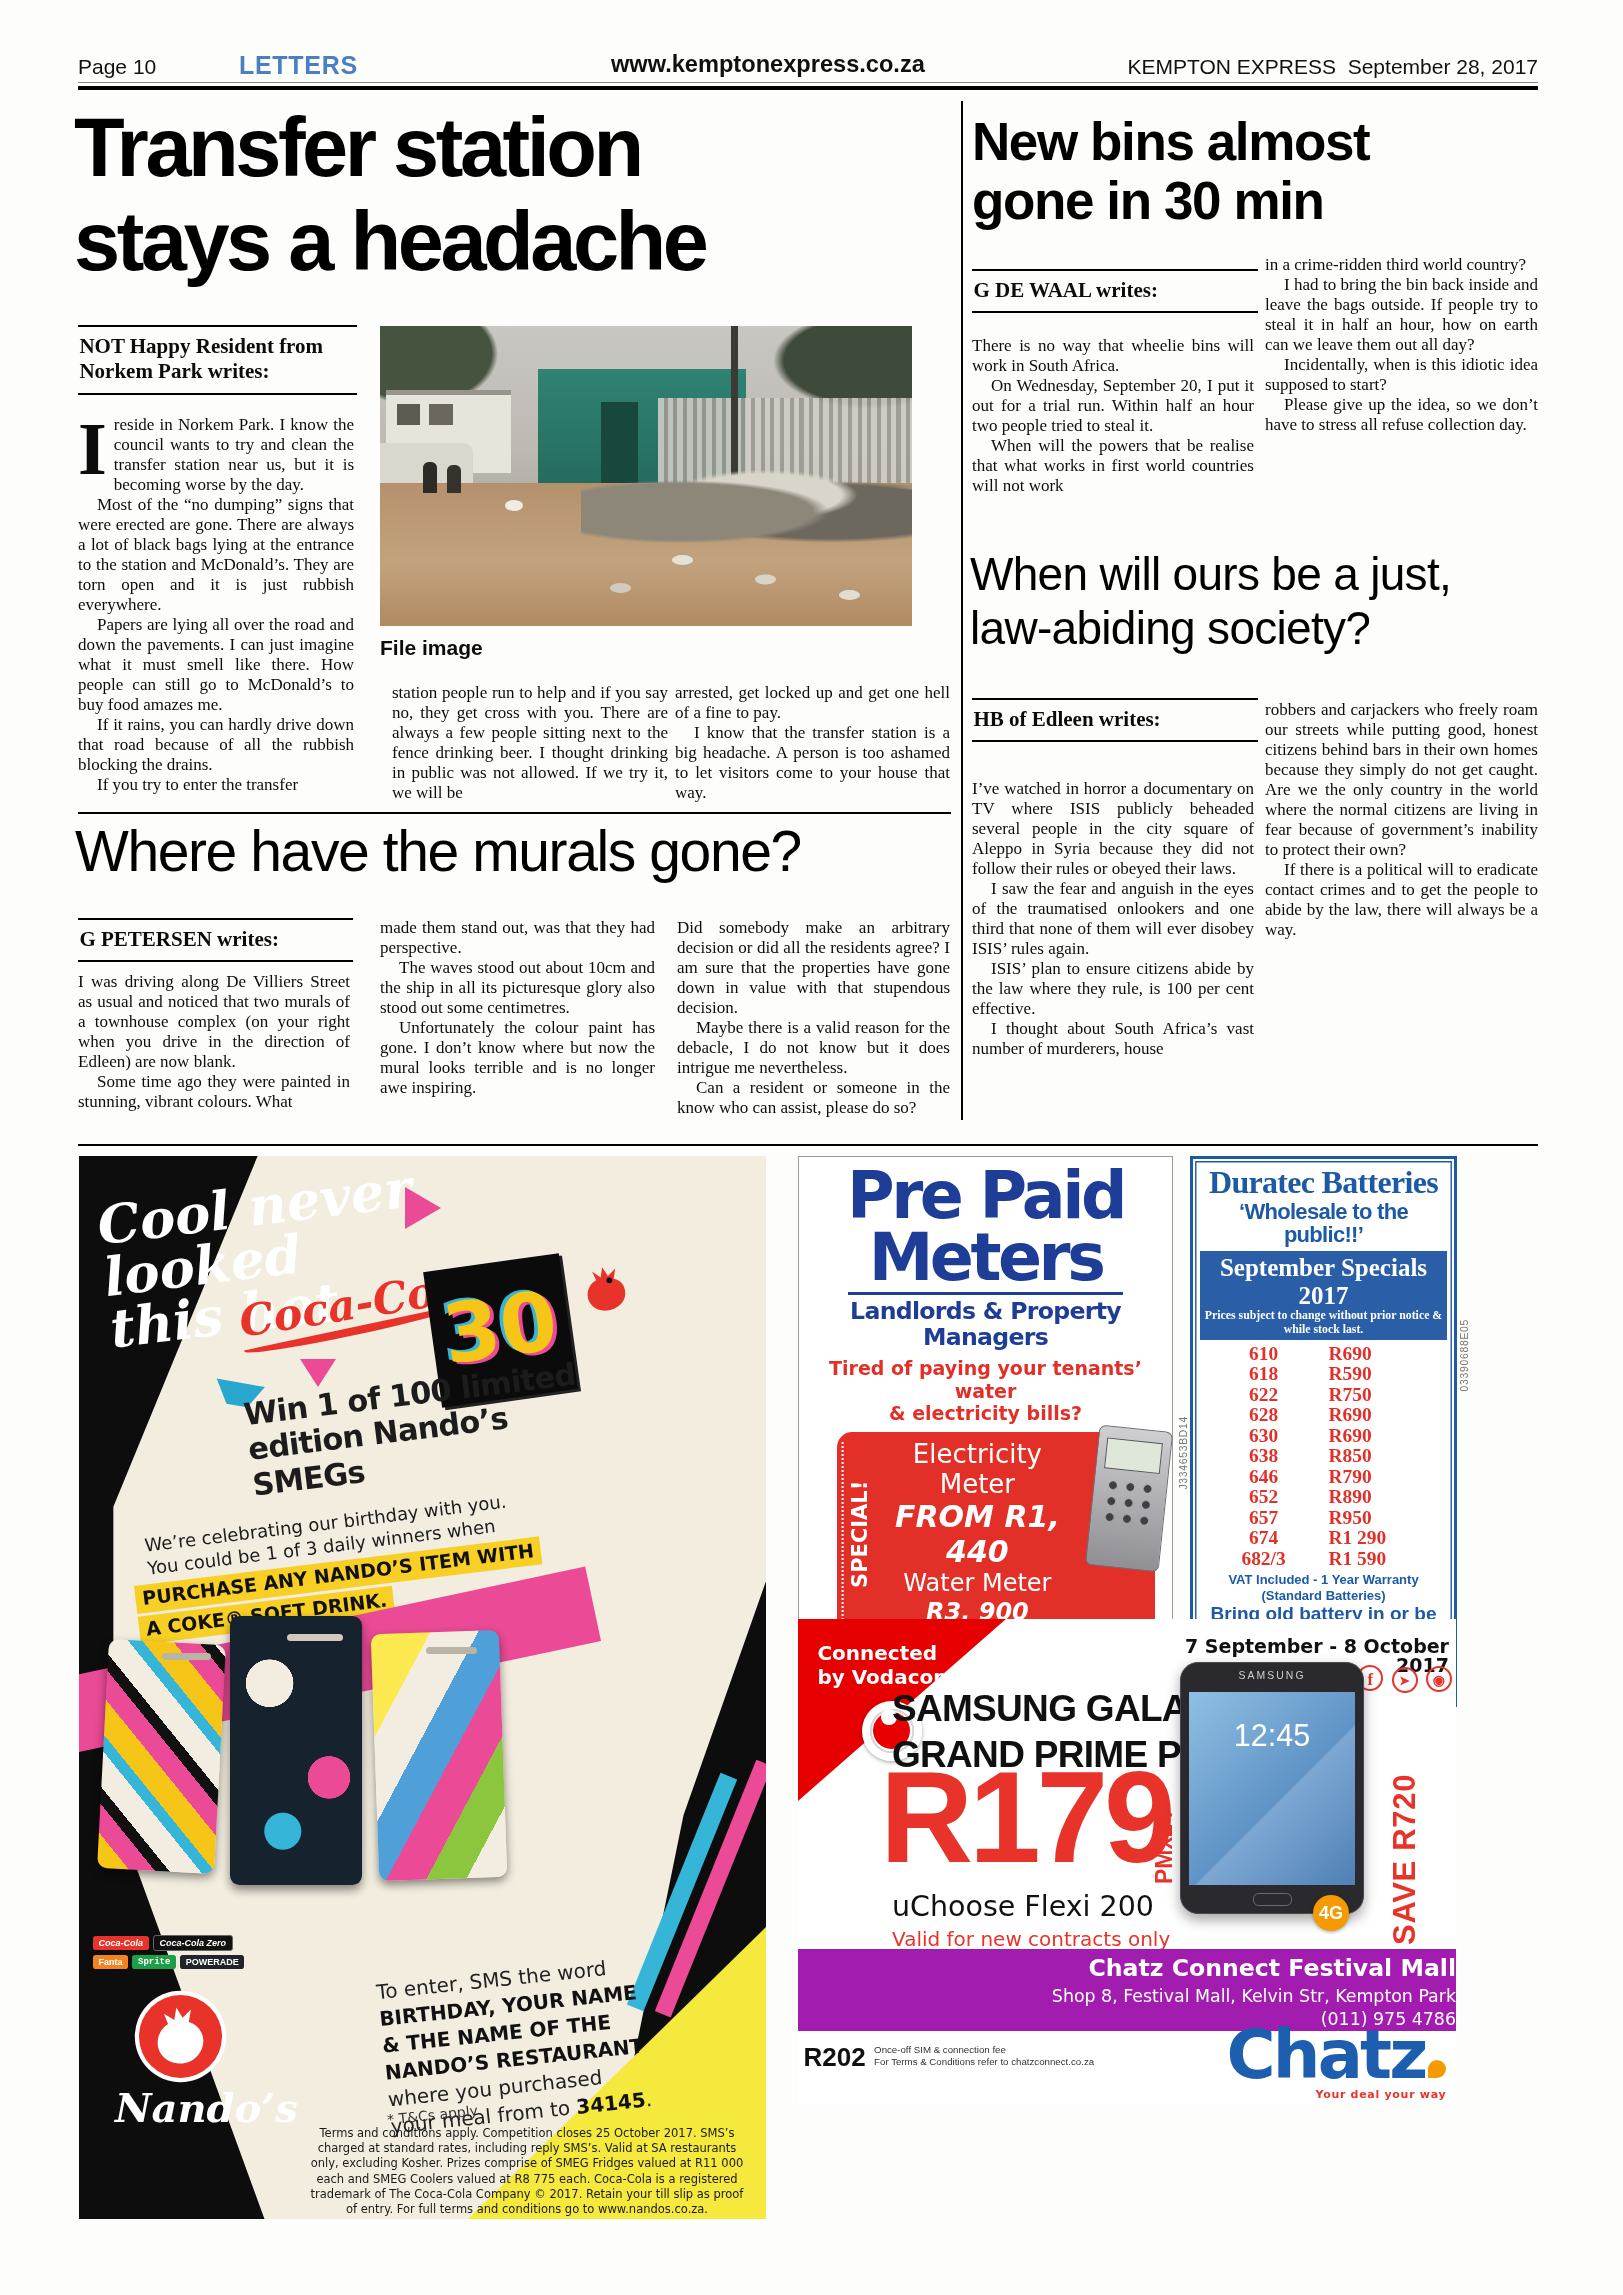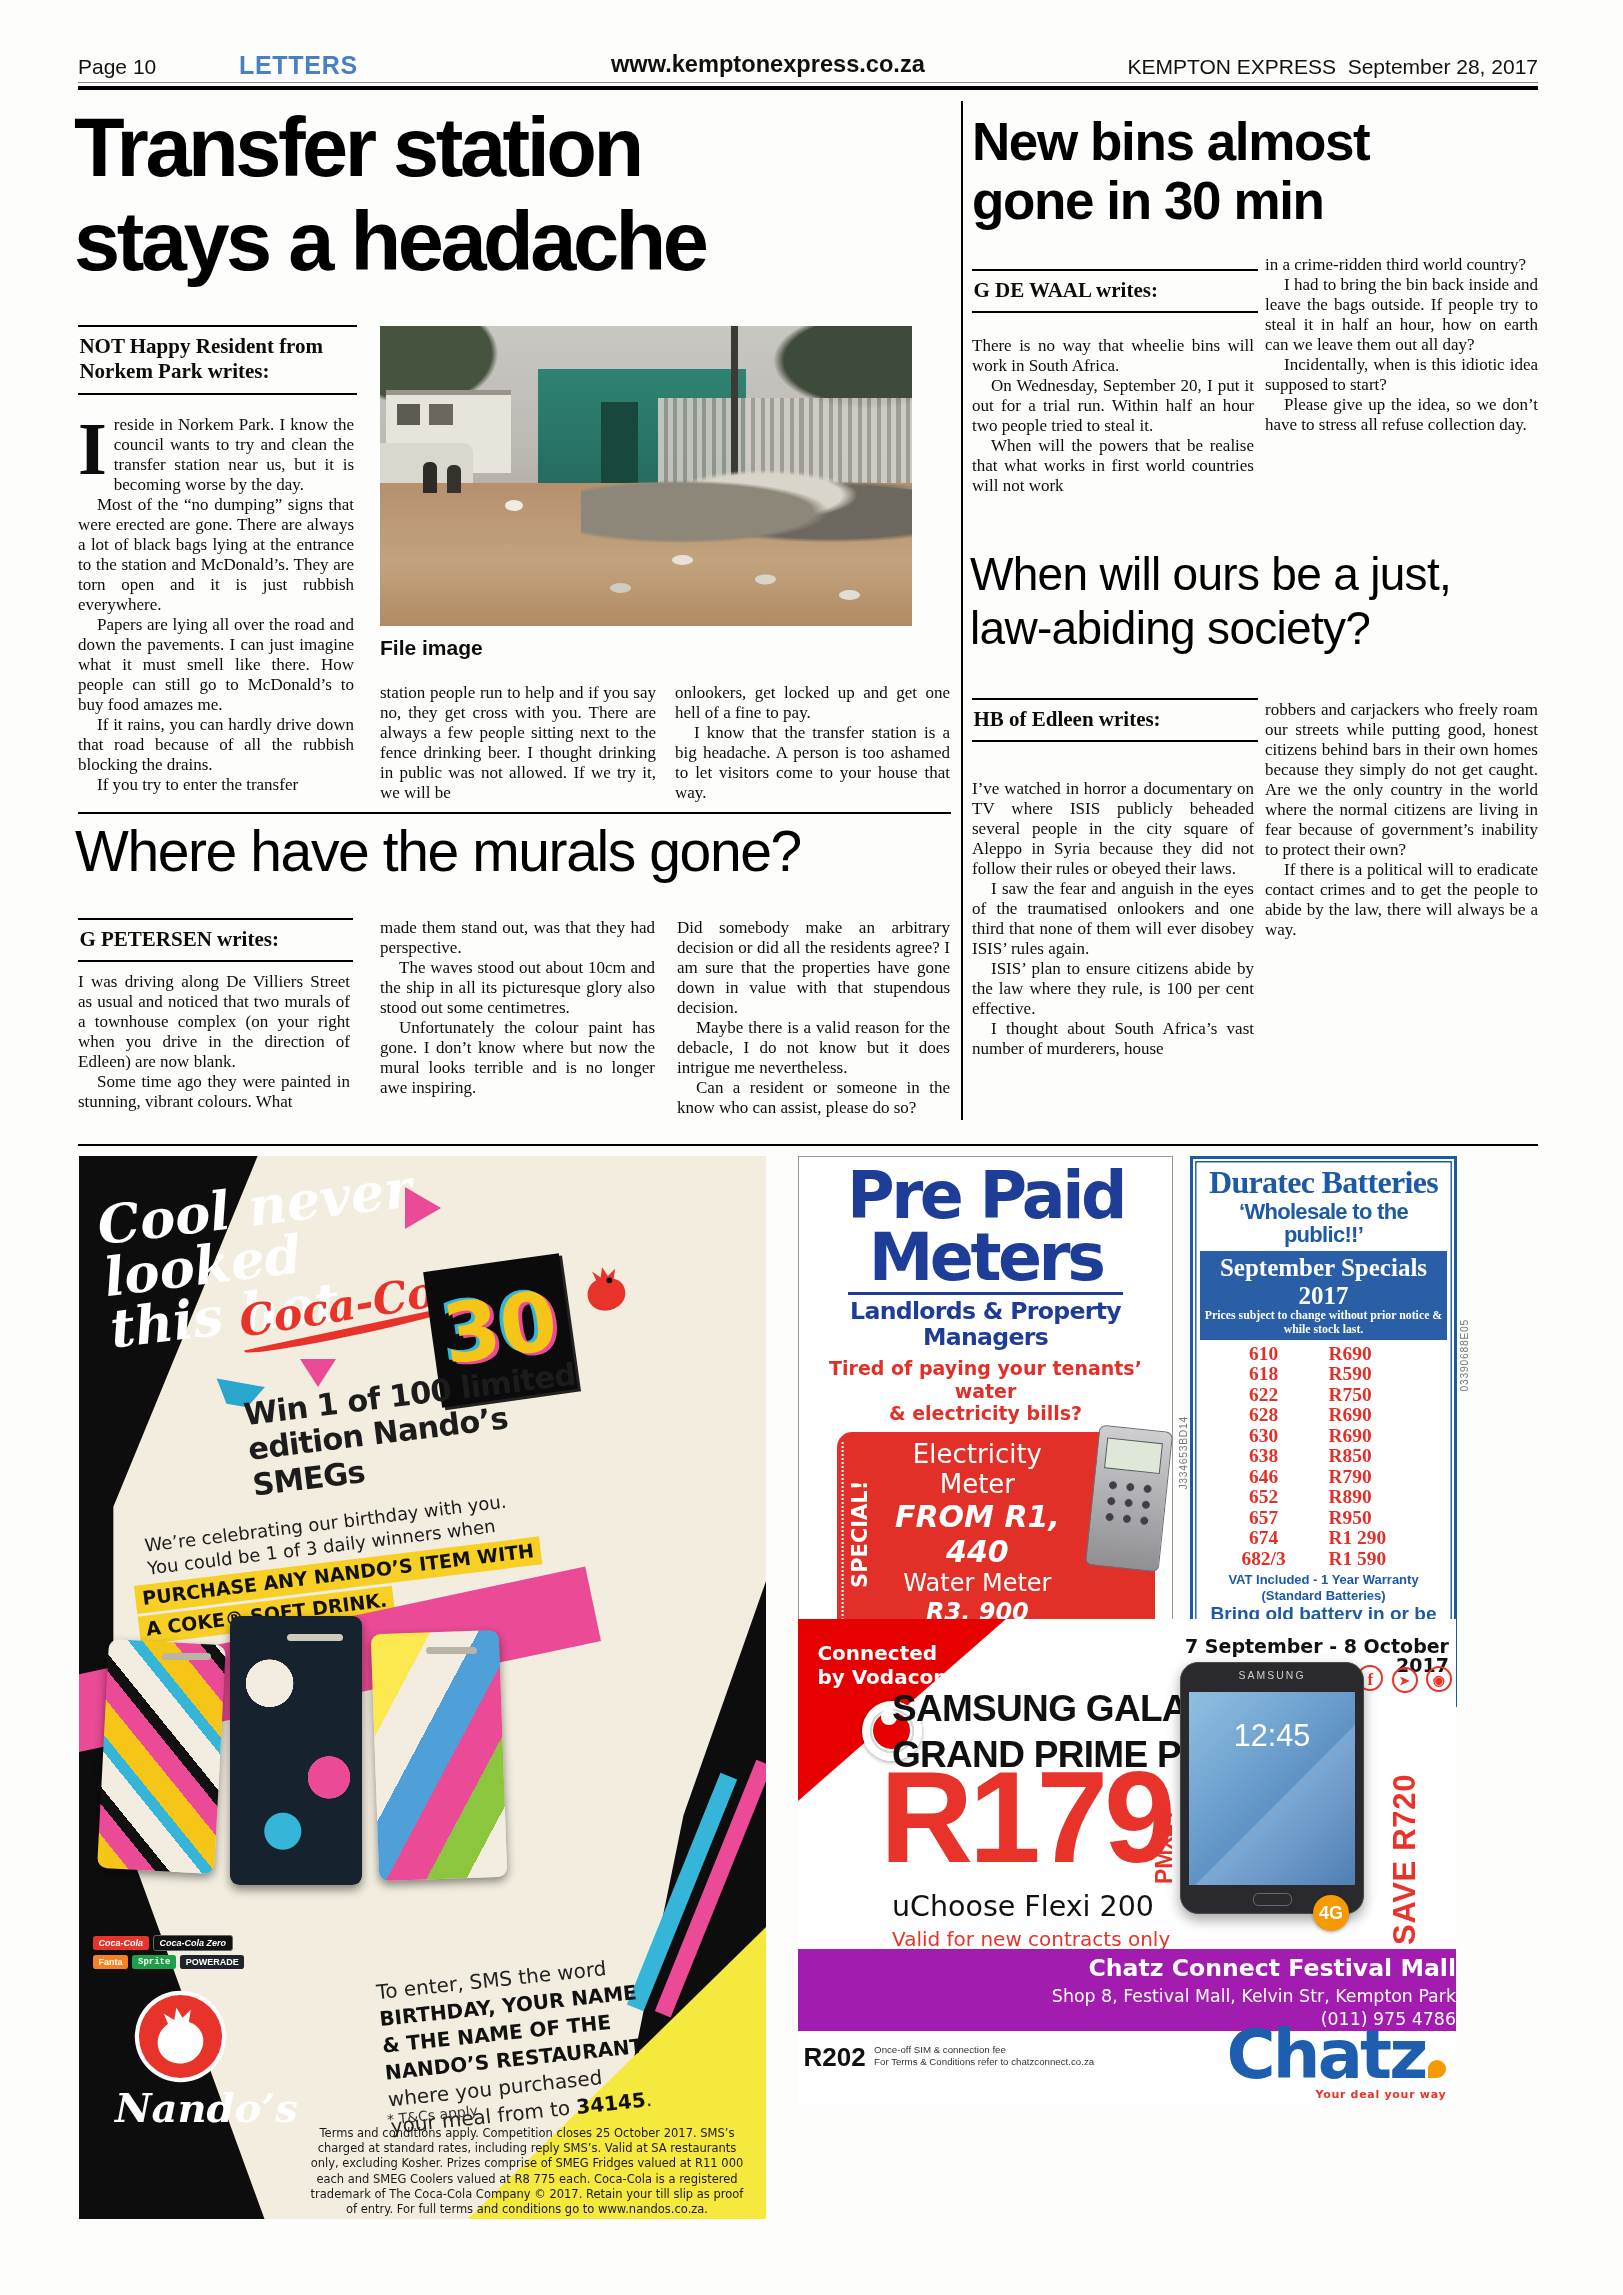--- a/index.html
+++ b/index.html
@@ -153,25 +153,25 @@
     <div class="ph" style="left:351px;top:0;width:7px;height:161px;background:#3c3a35;"></div>
     <div class="ph" style="left:0;top:157px;width:532px;height:143px;background:linear-gradient(#b4916c,#c2a37e 55%,#b08a63);"></div>
     <div class="ph" style="left:201px;top:136px;width:333px;height:83px;background:radial-gradient(ellipse at 30% 60%,#8d877a 0 40%,transparent 45%),radial-gradient(ellipse at 55% 40%,#d9d5ca 0 30%,transparent 36%),radial-gradient(ellipse at 75% 60%,#6d685e 0 38%,transparent 44%),radial-gradient(ellipse at 90% 50%,#efece4 0 25%,transparent 30%);"></div>
     <div class="ph" style="left:43px;top:136px;width:14px;height:30.5px;background:#2e2b27;border-radius:5.6px 5.6px 0 0;"></div>
     <div class="ph" style="left:67px;top:139px;width:14px;height:28px;background:#35312c;border-radius:5.6px 5.6px 0 0;"></div>
     <div class="ph" style="left:125px;top:174px;width:18px;height:11px;background:#efece4;border-radius:50%;"></div>
     <div class="ph" style="left:292px;top:229px;width:21px;height:9.7px;background:#e6e2d8;border-radius:50%;box-shadow:83px 19.4px 0 #d8d4c8,-62px 28px 0 #cfcbbf,167px 35px 0 #e2ddd2;"></div>
   </div>
   <div class="abs caption" style="left:380px;top:637px;">File image</div>
 
-  <div class="abs bt" style="left:380px;top:683px;width:276px;">
+  <div class="abs bt" style="left:392px;top:683px;width:276px;">
     <p>station people run to help and if you say no, they get cross with you. There are always a few people sitting next to the fence drinking beer. I thought drinking in public was not allowed. If we try it, we will be</p>
   </div>
   <div class="abs bt" style="left:675px;top:683px;width:275px;">
-    <p>onlookers, get locked up and get one hell of a fine to pay.</p>
+    <p>arrested, get locked up and get one hell of a fine to pay.</p>
     <p>I know that the transfer station is a big headache. A person is too ashamed to let visitors come to your house that way.</p>
   </div>
 
   <div class="abs rule" style="left:78px;top:812px;width:873px;height:2.1px;"></div>
   <div class="abs h-mur" style="left:75px;top:823px;width:875px;">Where have the murals gone?</div>
   <div class="abs by" style="left:78px;top:918px;width:272px;">G PETERSEN writes:</div>
 
   <div class="abs bt" style="left:78px;top:972px;width:272px;">
     <p>I was driving along De Villiers Street as usual and noticed that two murals of a townhouse complex (on your right when you drive in the direction of Edleen) are now blank.</p>
     <p>Some time ago they were painted in stunning, vibrant colours. What</p>

